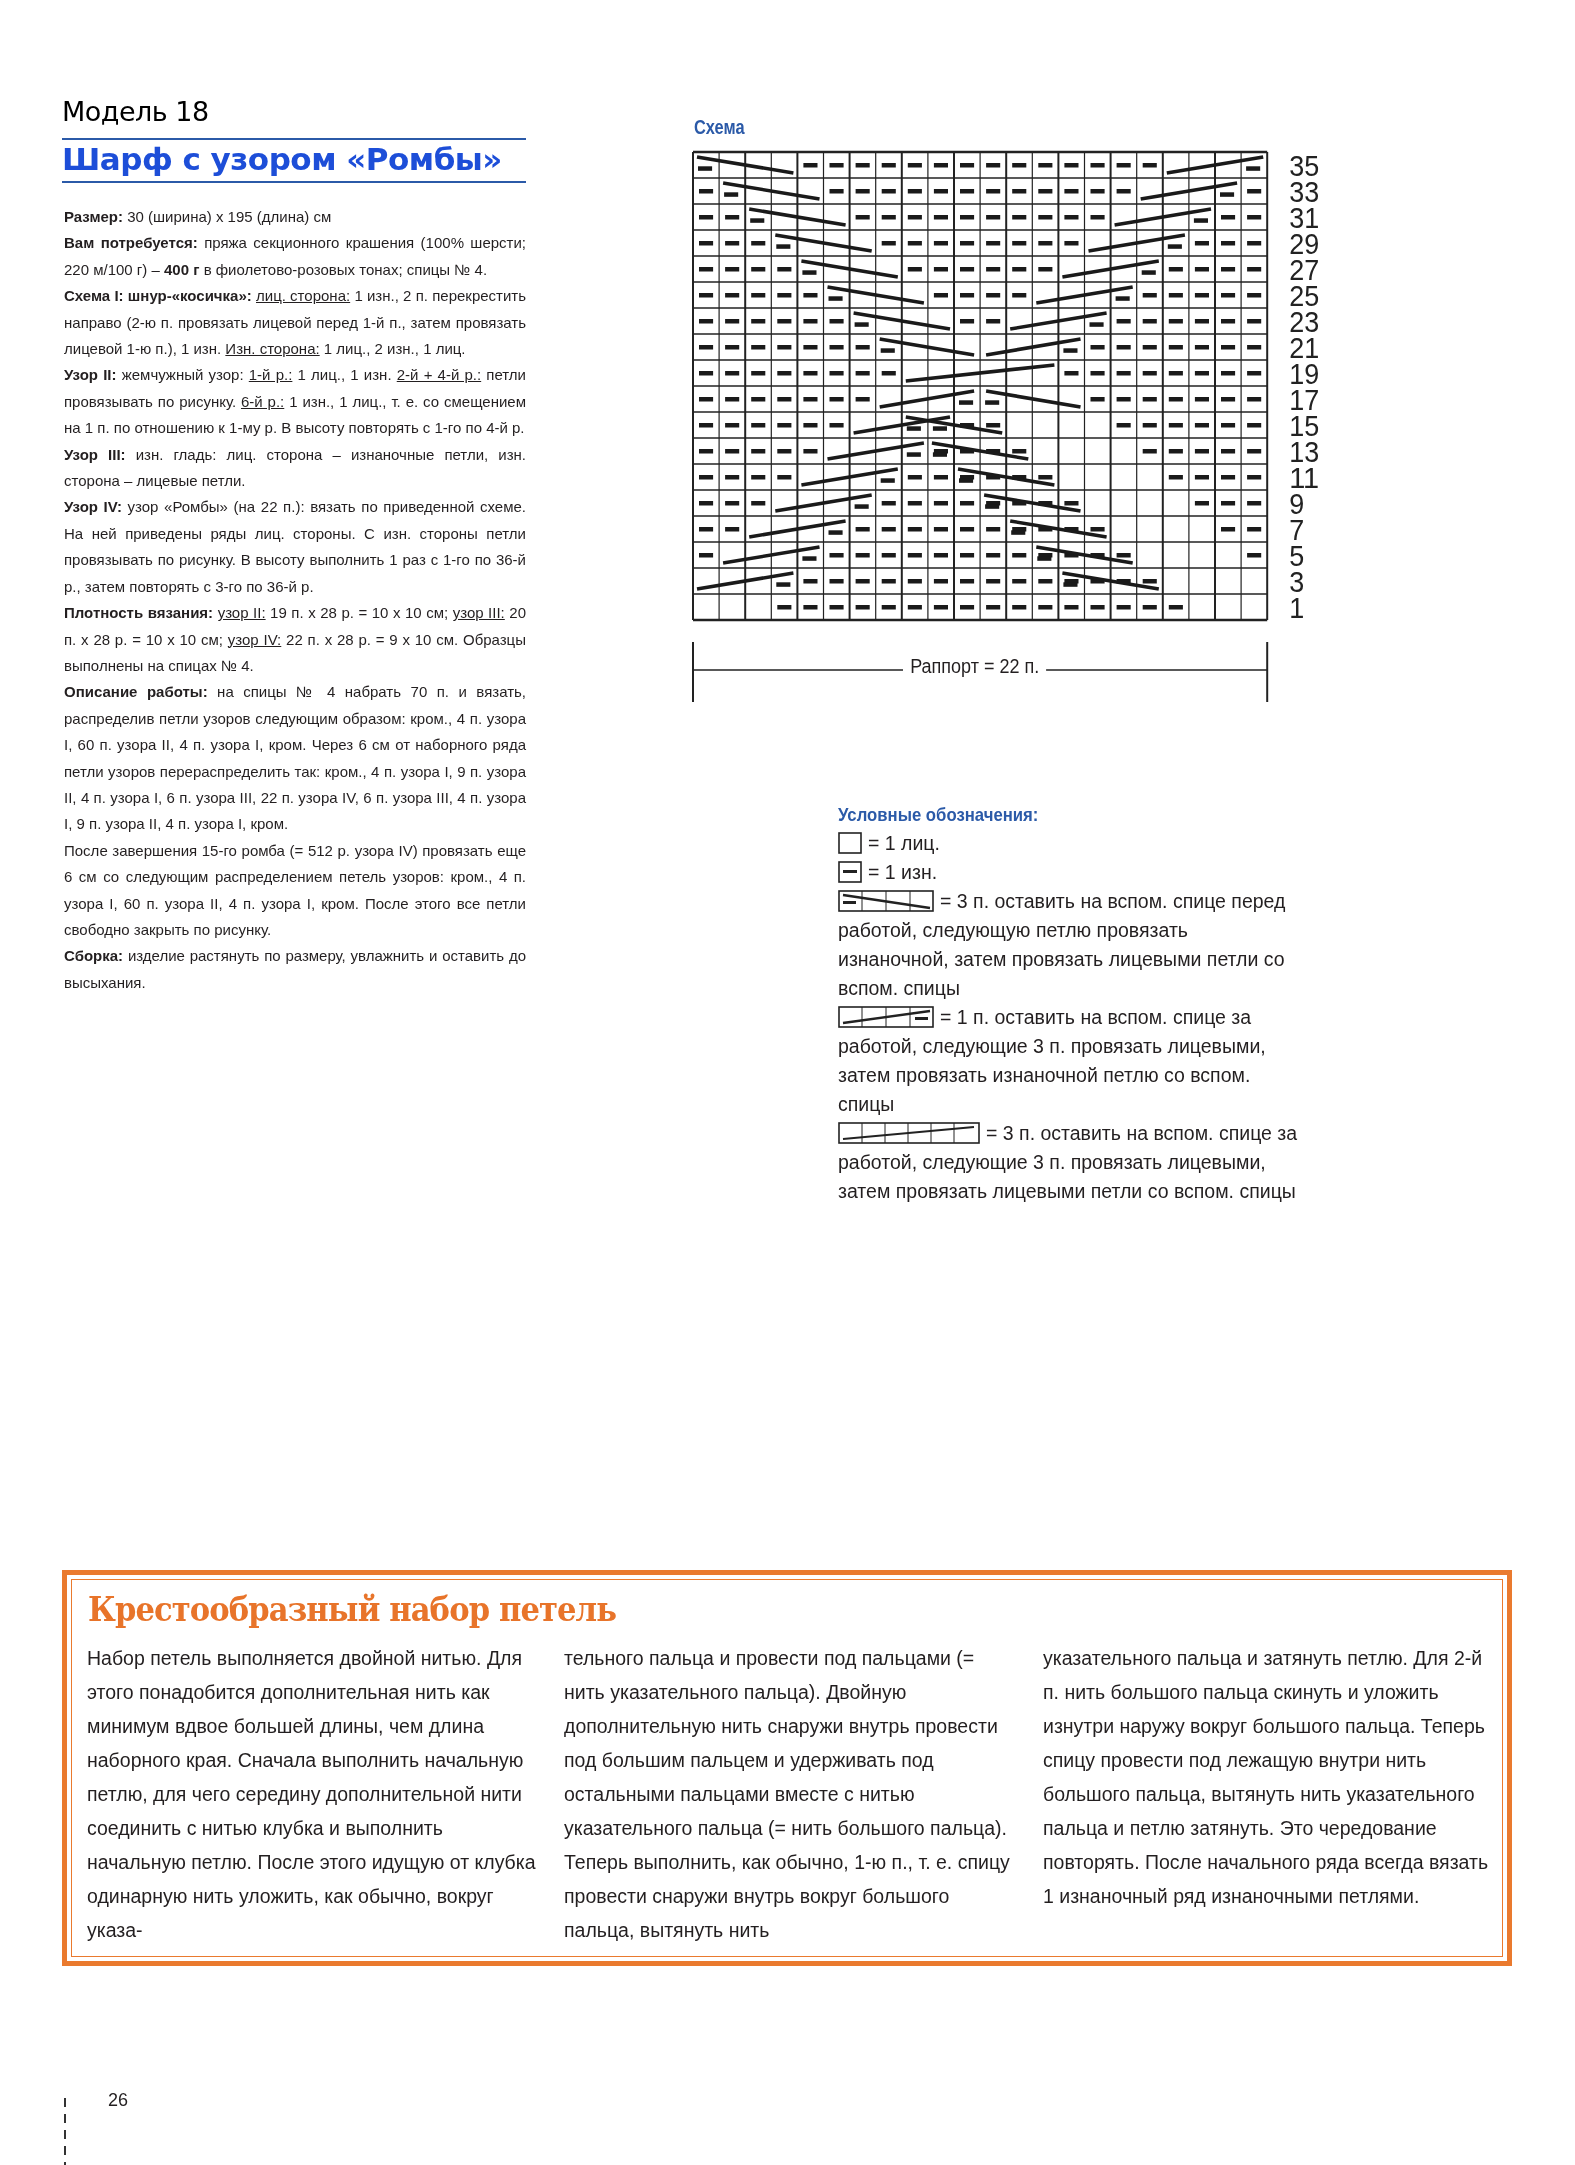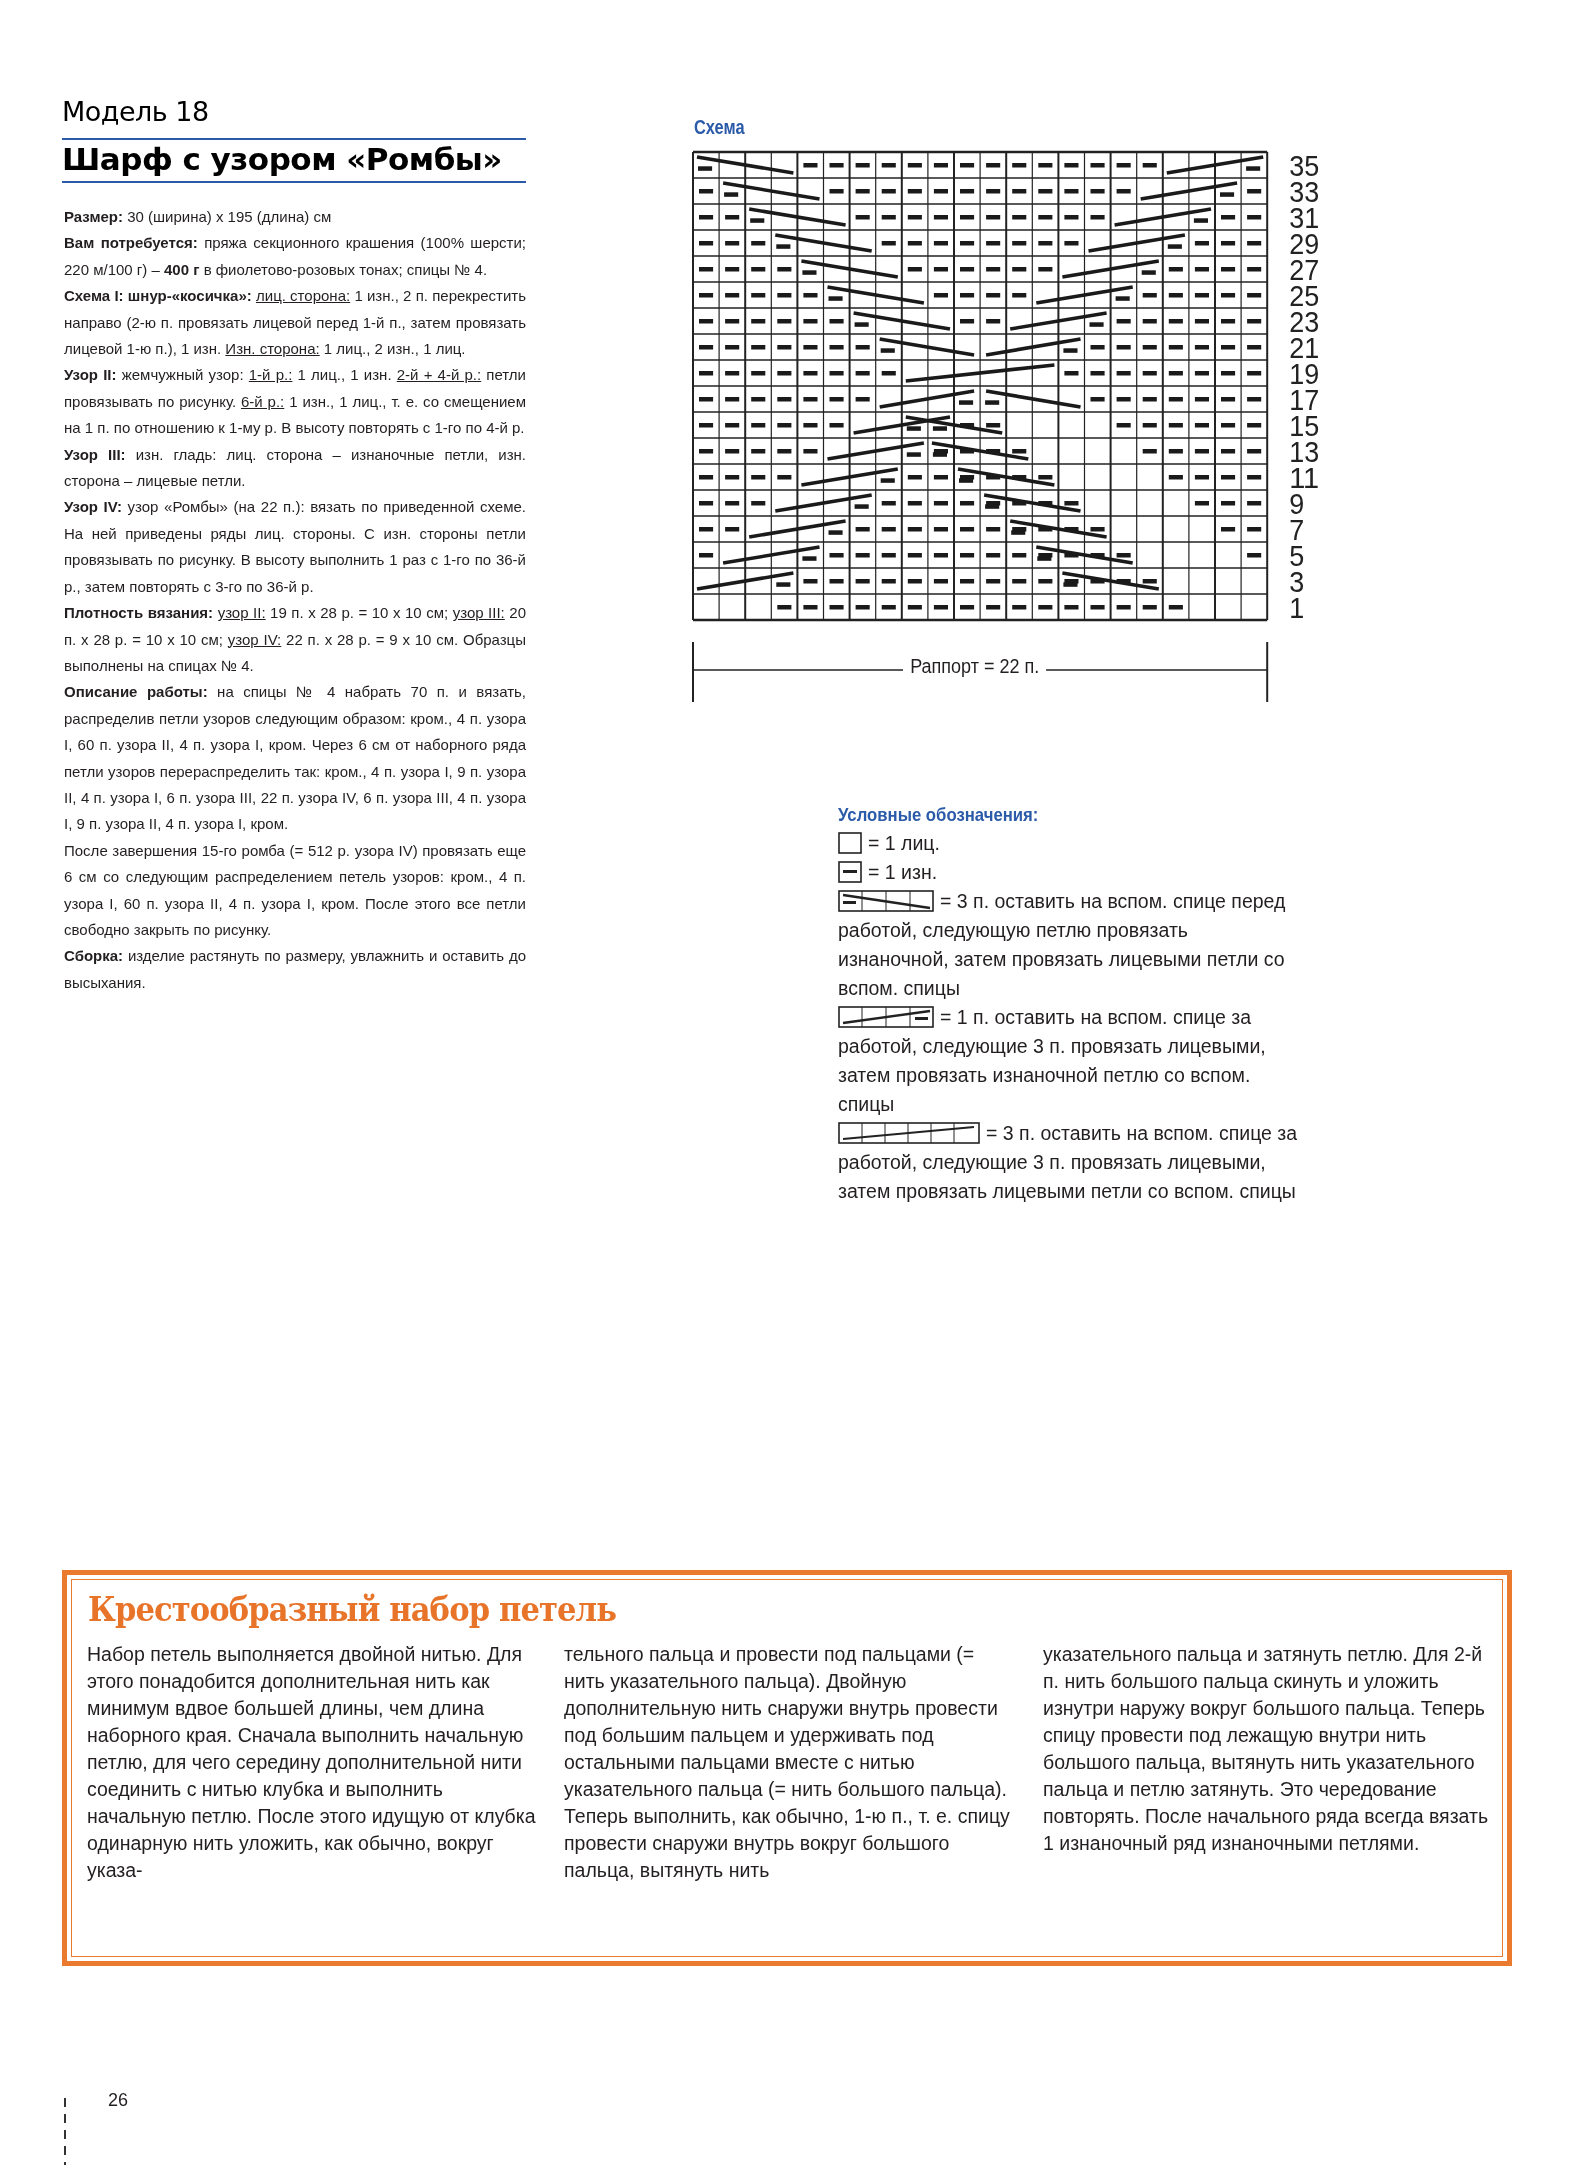--- a/index.html
+++ b/index.html
@@ -1,35 +1,35 @@
 <!DOCTYPE html>
 <html><head>
 <meta charset="utf-8">
 <style>
   html,body{margin:0;padding:0;background:#fff;}
   body{width:1575px;height:2165px;position:relative;overflow:hidden;font-family:"Liberation Sans",sans-serif;color:#231f20;}
   .abs{position:absolute;}
   .model-label{left:62px;top:96px;font-size:27px;color:#000000;font-family:"DejaVu Sans",sans-serif;letter-spacing:-0.5px;}
   .rule{height:2px;background:#2b5aa8;left:62px;width:464px;}
-  .title{left:62px;top:141px;font-size:31px;font-weight:bold;color:#000000;font-family:"DejaVu Sans",sans-serif;letter-spacing:-0.5px;}
+  .title{left:62px;top:141px;font-size:31px;font-weight:bold;color:#1d4ed8;font-family:"DejaVu Sans",sans-serif;letter-spacing:-0.5px;}
   .left-col{left:64px;top:204px;width:462px;font-size:15px;line-height:26.4px;text-align:justify;}
   .left-col p{margin:0;}
   .b{font-weight:bold;}
   .u{text-decoration:underline;}
   .schema-label{left:694px;top:116px;font-size:20px;font-weight:bold;color:#2b5aa8;font-family:"Liberation Sans",sans-serif;transform:scaleX(0.82);transform-origin:left;}
   #chart{left:680px;top:140px;}
   .rapport-text{left:903px;top:655px;font-size:20px;background:#fff;padding:0 8px;transform:scaleX(0.9);transform-origin:left;}
   .legend{left:838px;top:800px;width:460px;font-size:19.5px;line-height:29px;}
   .legend-title{color:#2b5aa8;font-weight:bold;font-size:19px;transform:scaleX(0.88);transform-origin:left;display:inline-block;}
   .legend p{margin:0;}
   .lg-sym{display:inline-block;vertical-align:-4px;margin-right:6px;}
   .box{left:62px;top:1570px;width:1440px;height:386px;border:5px solid #ea7a2e;}
   .box-inner{position:absolute;left:4px;top:4px;right:4px;bottom:4px;border:1.5px solid #ea7a2e;}
   .box-title{left:88px;top:1589px;font-size:34px;color:#e8742a;font-family:"DejaVu Serif",serif;font-weight:bold;letter-spacing:-1px;transform:scaleX(0.9);transform-origin:left;}
-  .box-col{top:1641px;width:455px;font-size:19.5px;line-height:27px;}
+  .box-col{top:1641px;width:455px;font-size:19.5px;line-height:34px;}
   .box-col p{margin:0;}
   .page-num{left:72px;top:2090px;font-size:18px;margin-left:36px;}
   .dash-line{left:64px;top:2098px;width:2px;height:67px;background:repeating-linear-gradient(#333 0 9px,transparent 9px 16px);}
 </style>
 </head>
 <body>
 
 <div class="abs model-label">Модель 18</div>
 <div class="abs rule" style="top:138px"></div>
 <div class="abs title">Шарф с узором «Ромбы»</div>

